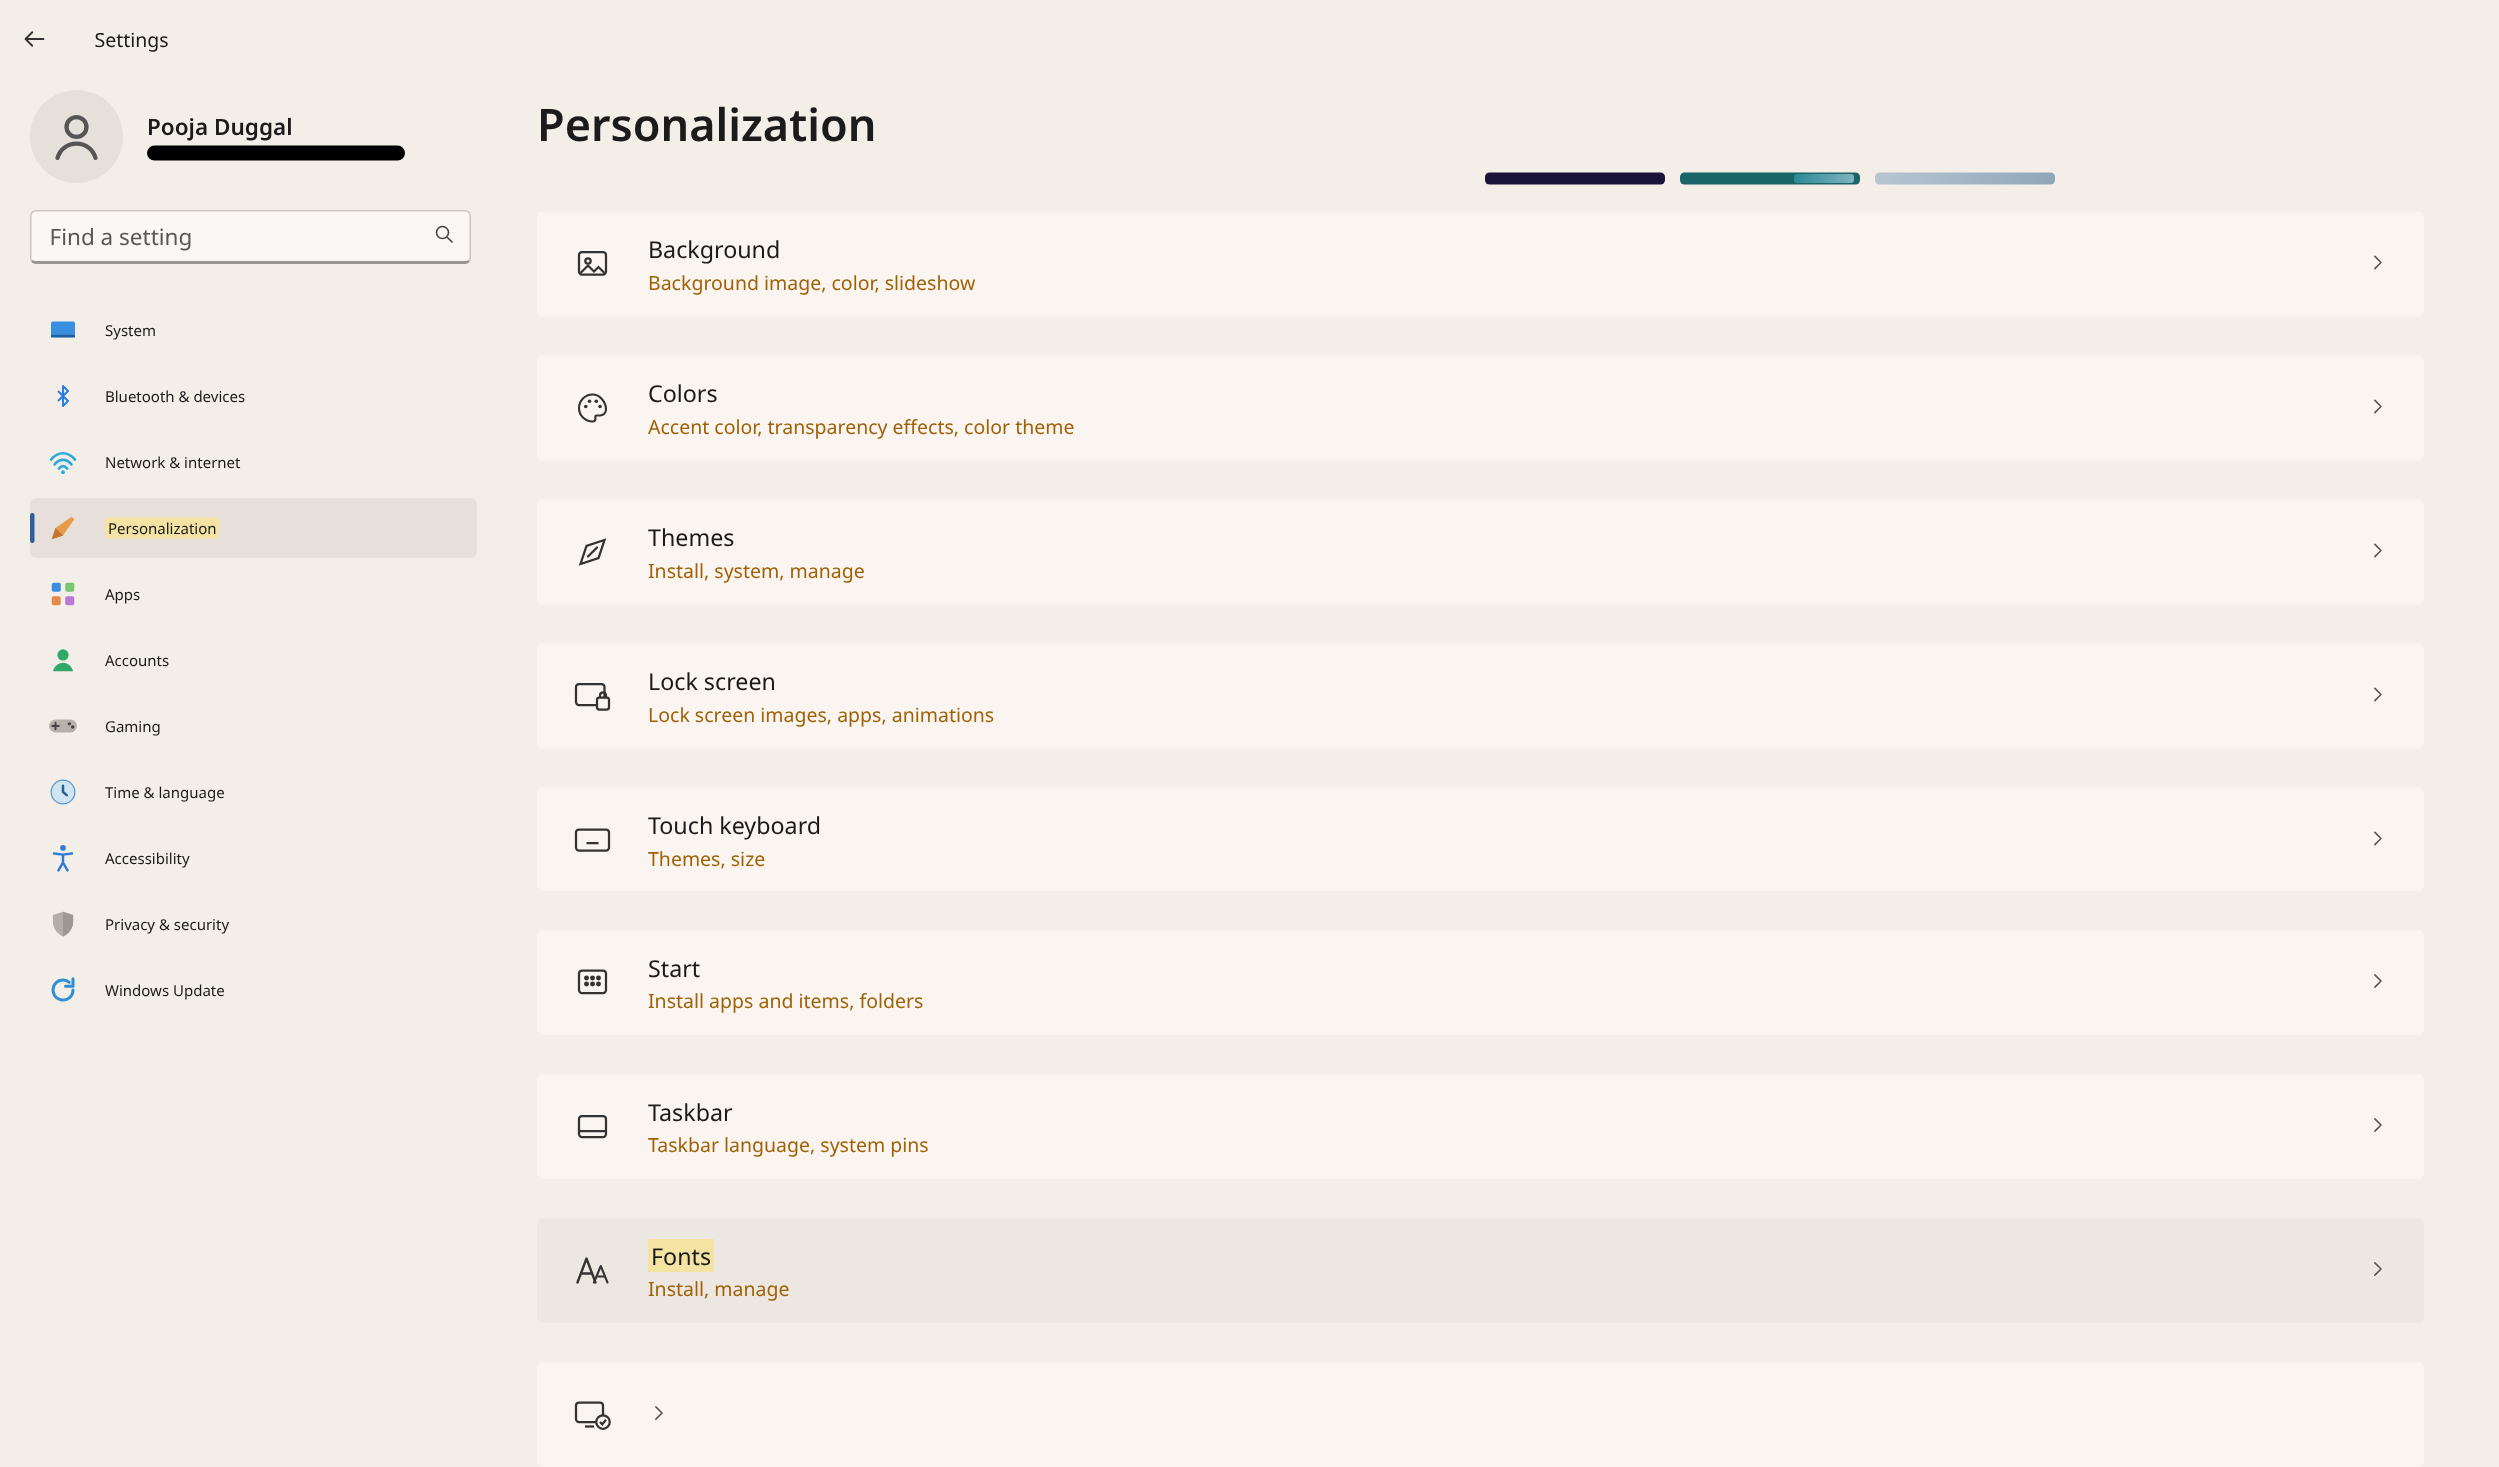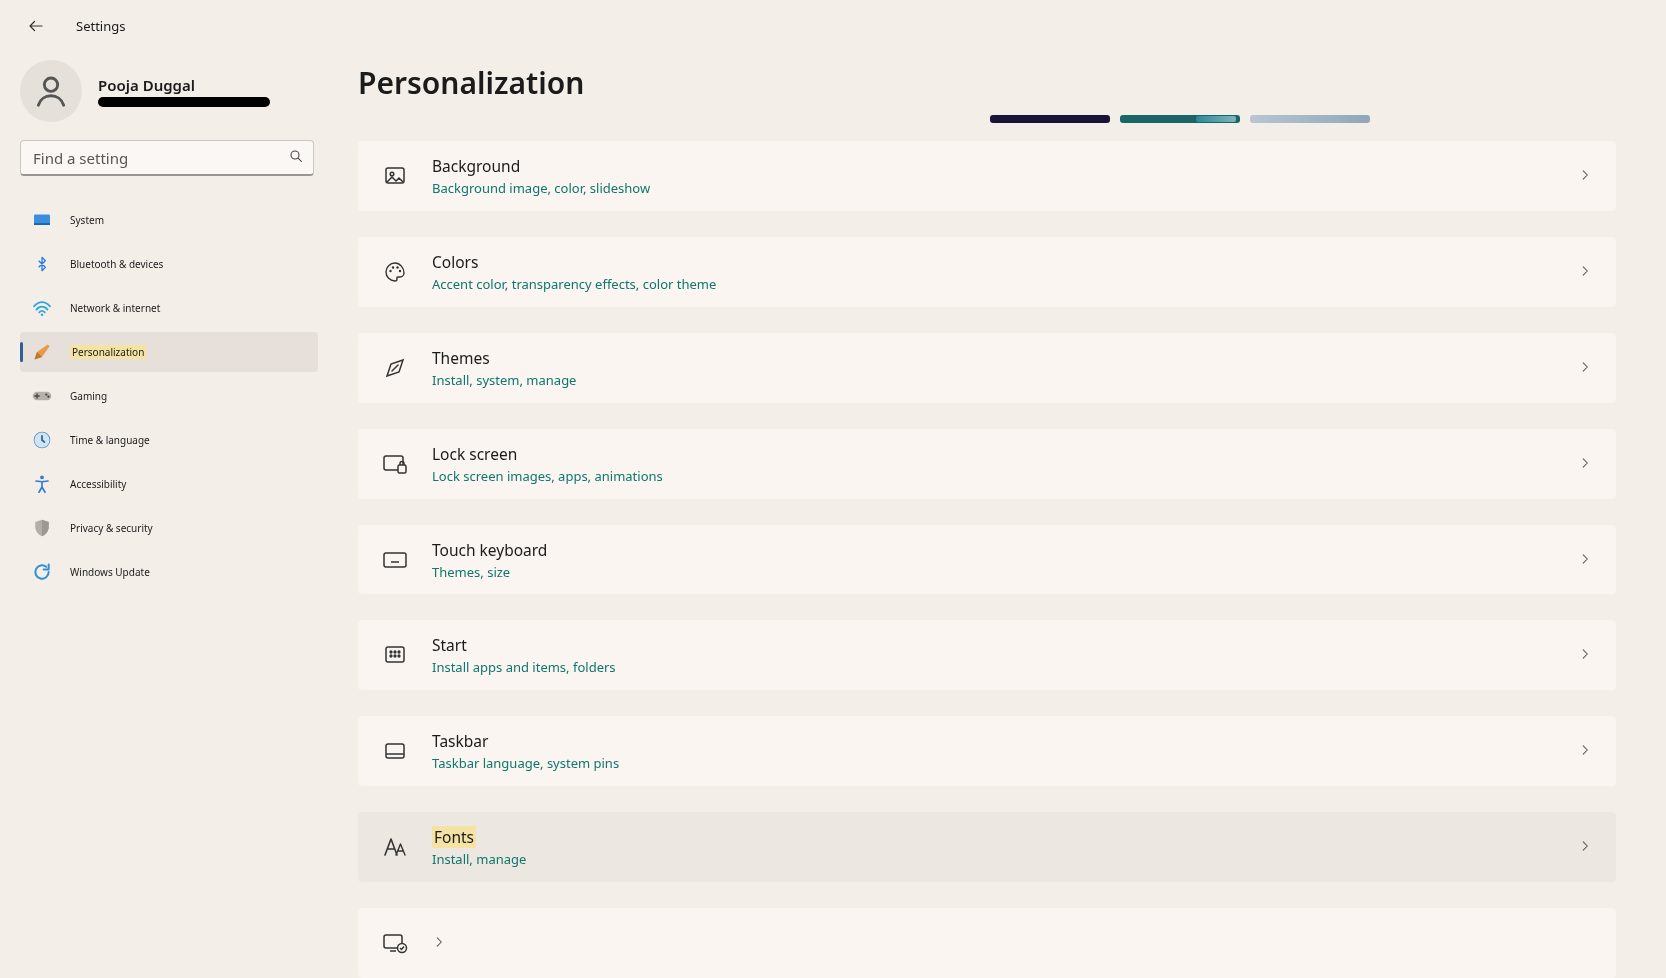--- a/index.html
+++ b/index.html
@@ -17,21 +17,21 @@
   }
   .app {
     display: flex;
     height: 100%;
     flex-direction: column;
   }
   .titlebar {
     display: flex;
     align-items: center;
     height: 52px;
-    padding-left: 20px;
+    padding-left: 7px;
     gap: 24px;
   }
   .back-btn {
     width: 32px;
     height: 32px;
     display: flex;
     align-items: center;
     justify-content: center;
     cursor: pointer;
     border-radius: 4px;
@@ -216,21 +216,21 @@
     display: flex;
     flex-direction: column;
     gap: 2px;
   }
   .card-title {
     font-size: 15.5px;
     font-weight: 400;
   }
   .card-sub {
     font-size: 13px;
-    color: #0f766e;
+    color: #a16207;
   }
   .chevron {
     color: #555;
   }
 </style>
 </head>
 <body>
 
 <div class="app">
   <div class="titlebar">
@@ -301,20 +301,40 @@
             <span class="nav-icon">
               <svg width="20" height="20" viewBox="0 0 24 24">
                 <path d="M3 21l3-9 13-9 2 2-9 13-9 3z" fill="#e79b48"></path>
                 <path d="M3 21l3-9 6 6-9 3z" fill="#c07530"></path>
               </svg>
             </span>
             <span class="highlight">Personalization</span>
           </div>
           <div class="nav-item">
             <span class="nav-icon">
+              <svg width="18" height="18" viewBox="0 0 24 24">
+                <rect x="2" y="2" width="8" height="8" rx="1.5" fill="#3a8edf"></rect>
+                <rect x="14" y="2" width="8" height="8" rx="1.5" fill="#7ac672"></rect>
+                <rect x="2" y="14" width="8" height="8" rx="1.5" fill="#e38b49"></rect>
+                <rect x="14" y="14" width="8" height="8" rx="1.5" fill="#b979d8"></rect>
+              </svg>
+            </span>
+            <span>Apps</span>
+          </div>
+          <div class="nav-item">
+            <span class="nav-icon">
+              <svg width="18" height="20" viewBox="0 0 24 24">
+                <circle cx="12" cy="7.5" r="5" fill="#2fa86a"></circle>
+                <path d="M3 22c1.5-5 5.5-7.5 9-7.5s7.5 2.5 9 7.5" fill="#2fa86a"></path>
+              </svg>
+            </span>
+            <span>Accounts</span>
+          </div>
+          <div class="nav-item">
+            <span class="nav-icon">
               <svg width="22" height="14" viewBox="0 0 28 16">
                 <rect x="1" y="2" width="26" height="12" rx="6" fill="#b8b1aa"></rect>
                 <circle cx="20" cy="6" r="1.6" fill="#444"></circle>
                 <circle cx="23" cy="9" r="1.6" fill="#444"></circle>
                 <path d="M7 5v6M4 8h6" stroke="#444" stroke-width="1.8" stroke-linecap="round"></path>
               </svg>
             </span>
             <span>Gaming</span>
           </div>
           <div class="nav-item">

